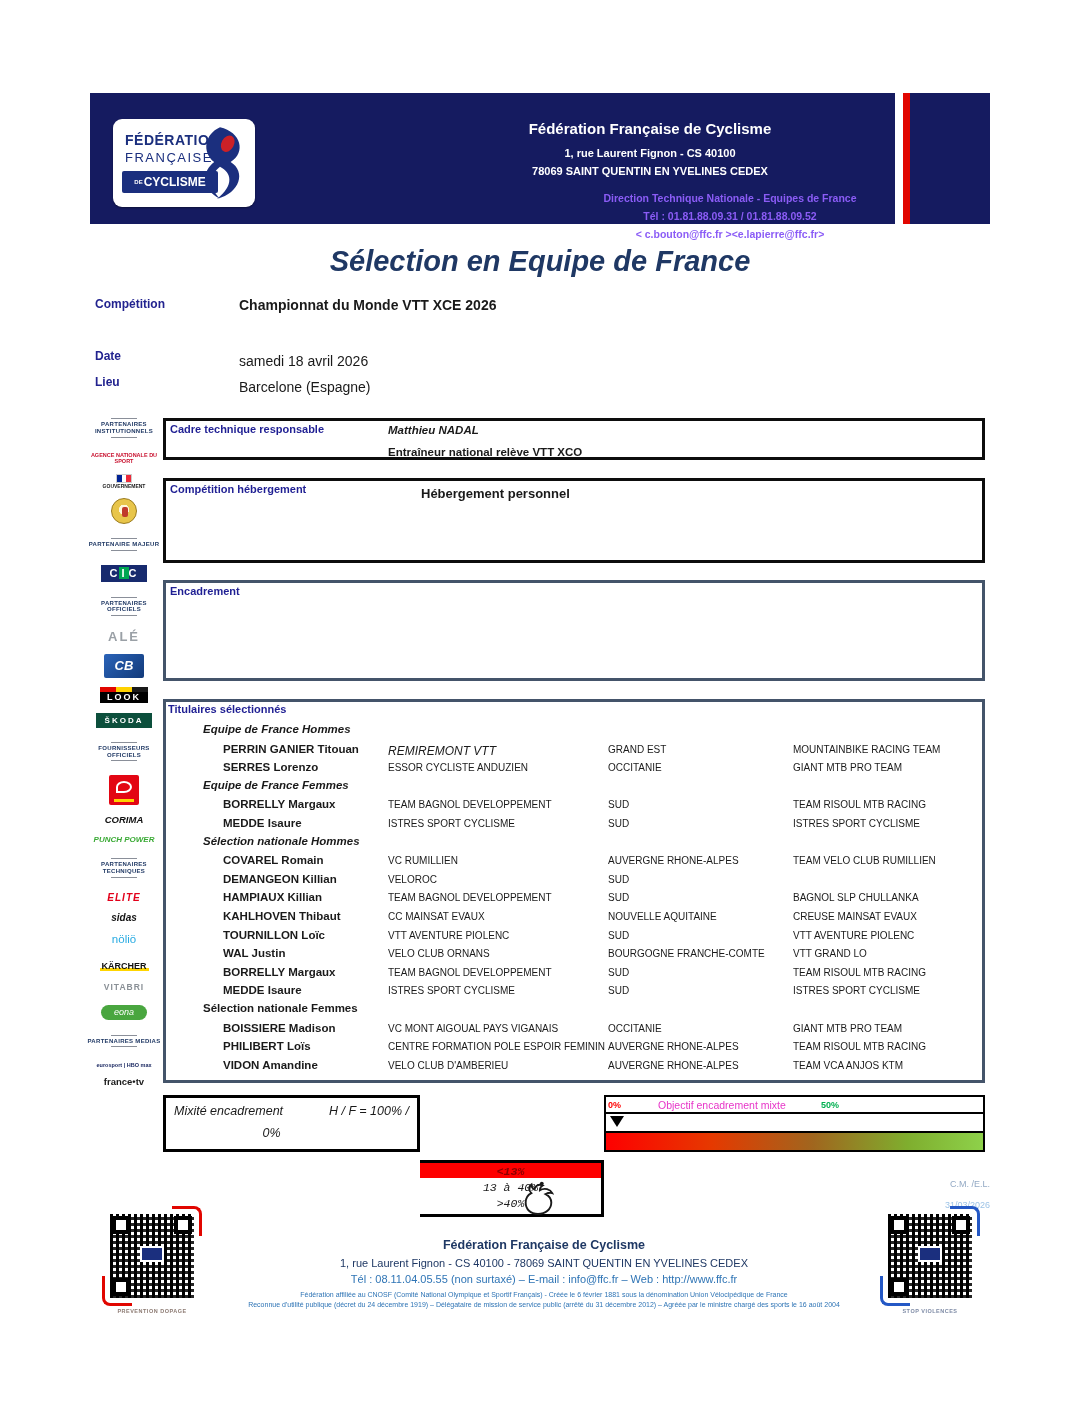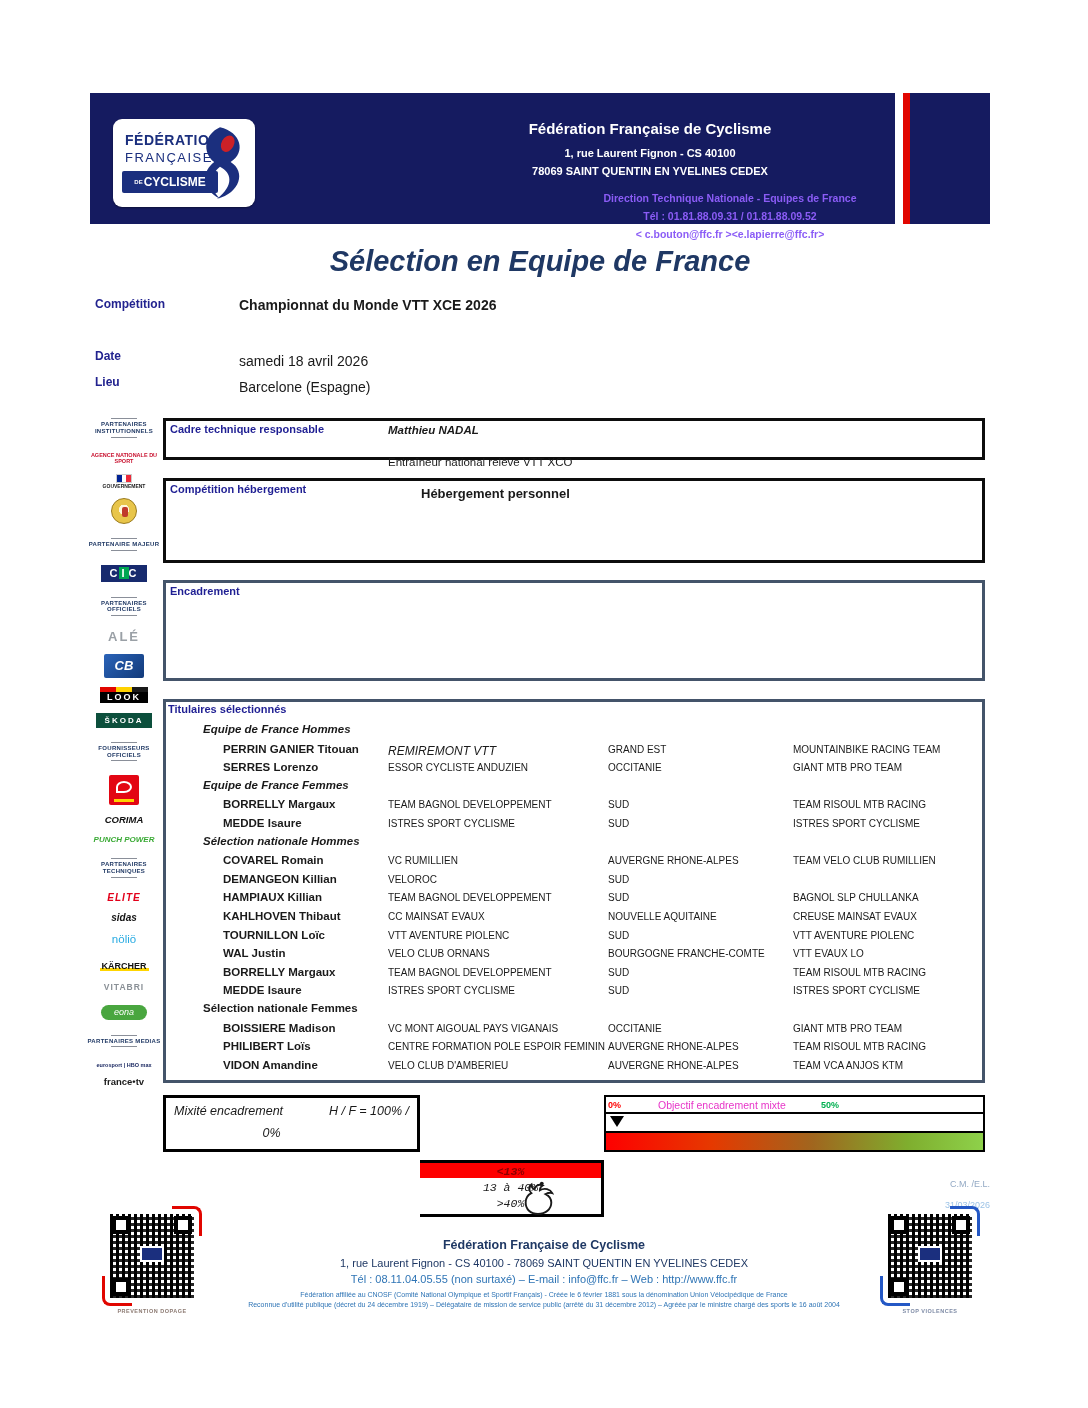--- a/index.html
+++ b/index.html
@@ -66,21 +66,21 @@
   .karcher { display:inline-block; font-size:9px; font-weight:bold; color:#111; background:linear-gradient(#fff 70%, #ffd500 70%); padding:0 2px;}
   .eona { display:inline-block; width:46px; height:15px; background:#49a63f; border-radius:8px;
     color:#fff; font-size:9px; line-height:15px; font-style:italic;}
 
   
   .fbox { left:163px; width:822px; background:#fff; }
   .fbox.black { border:3px solid #0d0d0d; }
   .fbox.slate { border:3px solid #44546a; }
   .fbox-label { position:absolute; left:4px; top:2px; font-size:11px; font-weight:bold; color:#1f1f93; }
   .cadre-name { position:absolute; left:222px; top:3px; font-size:11.5px; font-weight:bold; font-style:italic; }
-  .cadre-role { position:absolute; left:222px; top:35px; font-size:11.5px; font-weight:normal; }
+  .cadre-role { position:absolute; left:222px; top:25px; font-size:11.5px; font-weight:bold; }
   .heberg-val { position:absolute; left:255px; top:5px; font-size:13px; font-weight:bold; }
 
   
   .t-rows { position:absolute; left:0; top:20px; right:0; }
   .t-row { position:relative; height:18.6px; }
   .t-ghead { position:absolute; left:37px; top:1px; font-size:11.5px; font-weight:bold; white-space:nowrap;}
   .t-ghead.it { font-style:italic; }
   .t-name { position:absolute; left:57px; top:2px; font-size:11.5px; font-weight:bold; white-space:nowrap;}
   .t-club { position:absolute; left:222px; top:3px; font-size:10px; white-space:nowrap;}
   .t-club.it { font-style:italic; font-size:12px;}
@@ -308,21 +308,21 @@
         <div class="t-row">
           <span class="t-name">TOURNILLON Loïc</span>
           <span class="t-club">VTT AVENTURE PIOLENC</span>
           <span class="t-region">SUD</span>
           <span class="t-team">VTT AVENTURE PIOLENC</span>
         </div>
         <div class="t-row">
           <span class="t-name">WAL Justin</span>
           <span class="t-club">VELO CLUB ORNANS</span>
           <span class="t-region">BOURGOGNE FRANCHE-COMTE</span>
-          <span class="t-team">VTT EVAUX LO</span>
+          <span class="t-team">VTT GRAND LO</span>
         </div>
         <div class="t-row">
           <span class="t-name">BORRELLY Margaux</span>
           <span class="t-club">TEAM BAGNOL DEVELOPPEMENT</span>
           <span class="t-region">SUD</span>
           <span class="t-team">TEAM RISOUL MTB RACING</span>
         </div>
         <div class="t-row">
           <span class="t-name">MEDDE Isaure</span>
           <span class="t-club">ISTRES SPORT CYCLISME</span>

